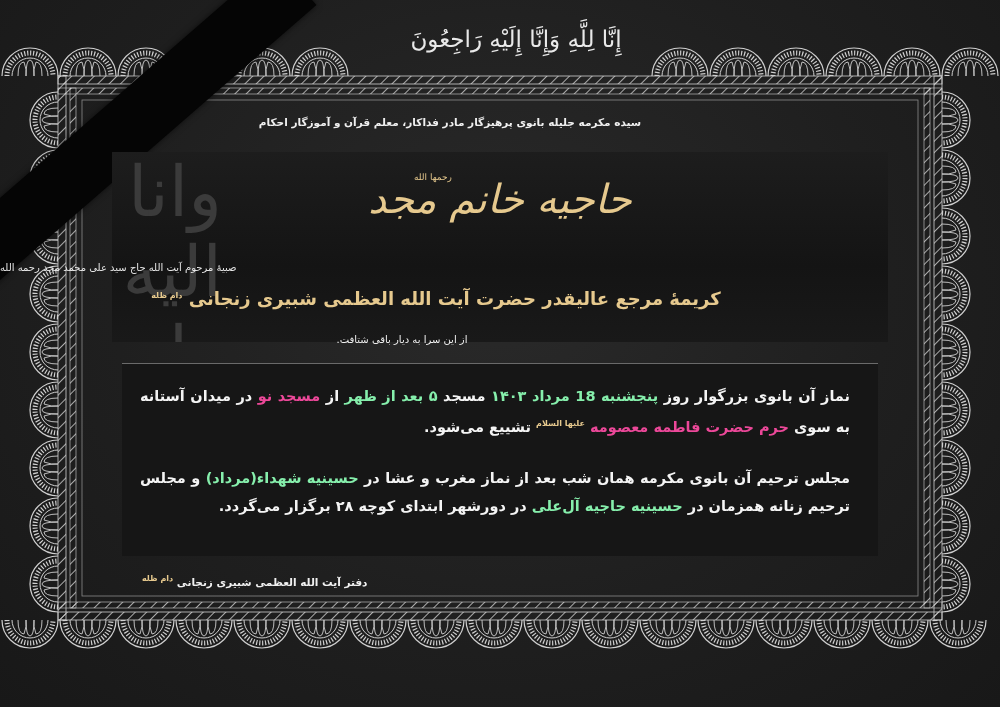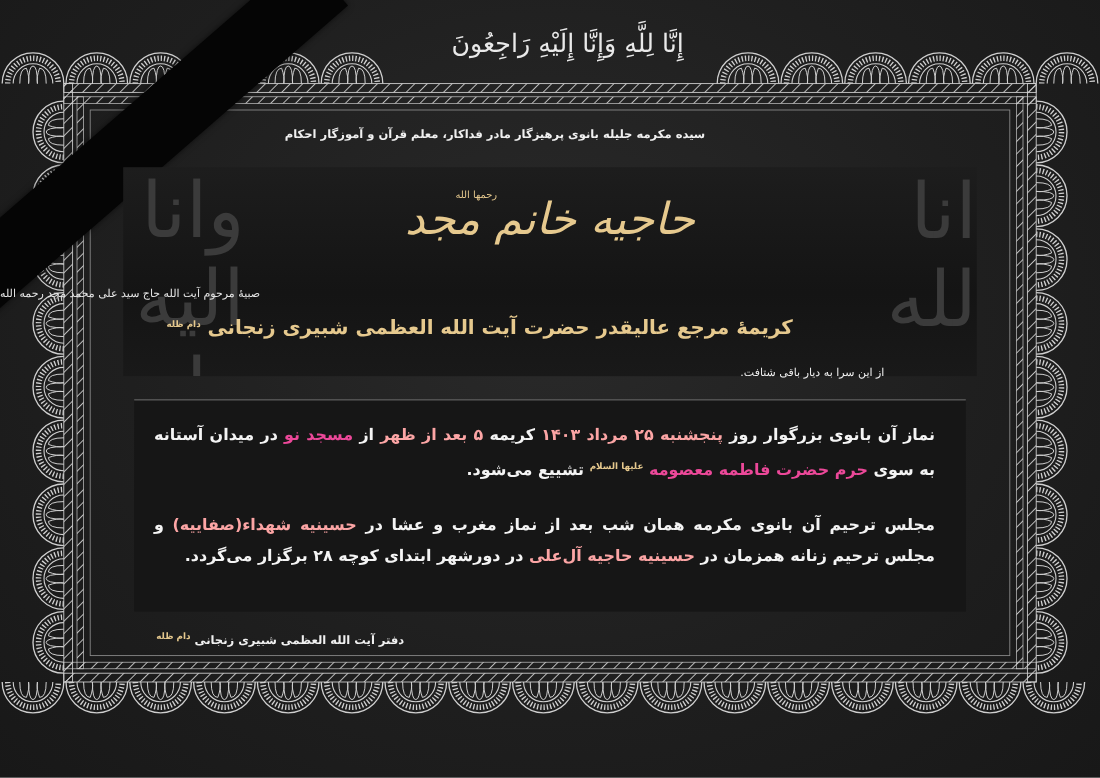--- a/index.html
+++ b/index.html
@@ -58,37 +58,37 @@
   .daughter-line {
     left:0; width:1000px; top:262px; text-align:left; direction:rtl;
     font-size:10px; color:#e6e6e6;
   }
   .granddaughter-line {
     left:0; width:832px; top:288px; text-align:center; direction:rtl;
     font-size:18px; font-weight:bold; color:#e6c98e;margin-left:20px;
   }
   .honor-small { font-size:8px; vertical-align:super; color:#e6c98e; }
   .passed-line {
-    left:0; width:804px; top:334px; text-align:right; direction:rtl;
+    left:0; width:804px; top:334px; text-align:center; direction:rtl;
     font-size:10px; color:#f0f0f0;
   }
 
   
   .info-box {
     left:122px; top:363px; width:756px; height:192px;
     background:#161616;
     border-top:1px solid #6a6a6a;
   }
   .para {
     position:absolute; right:28px; width:710px; direction:rtl; text-align:justify;
     font-size:14.5px; line-height:28px; color:#f4f4f4; font-weight:bold;
   }
   .para1 { top:18px; }
   .para2 { top:100px; }
-  .gold { color:#fca5a5; }
+  .gold { color:#86efac; }
   .strong { color:#ec4899; font-weight:bold; }
 
   .office {
     left:142px; top:574px; direction:rtl; font-size:10.5px; color:#f0f0f0; font-weight:bold;
   }
 </style>
 </head>
 <body>
 
 <svg class="frame-svg" viewBox="0 0 1000 707" xmlns="http://www.w3.org/2000/svg">
@@ -176,40 +176,39 @@
 </svg>
 
 <div class="ribbon"></div>
 
 <div class="abs verse">إِنَّا لِلَّهِ وَإِنَّا إِلَيْهِ رَاجِعُونَ</div>
 
 <div class="abs subtitle">سیده مکرمه جلیله بانوی پرهیزگار مادر فداکار، معلم قرآن و آموزگار احکام</div>
 
 <div class="abs banner">
   <div class="callig-left">وانا الیه راجعون</div>
-  <div class="callig-right">انا لله</div>
 </div>
 
 <div class="abs name-honor">رحمها الله</div>
 <div class="abs name-title">حاجیه خانم مجد</div>
 
 <div class="abs daughter-line">صبیهٔ مرحوم آیت الله حاج سید علی محمد مجد رحمه الله</div>
 
 <div class="abs granddaughter-line">
   <span>کریمهٔ مرجع عالیقدر حضرت آیت الله العظمی شبیری زنجانی</span>
   <span class="honor-small">دام ظله</span>
 </div>
 
 <div class="abs passed-line">از این سرا به دیار باقی شتافت.</div>
 
 <div class="abs info-box">
   <div class="para para1">
-    <span>نماز آن بانوی بزرگوار روز </span><span class="gold">پنجشنبه ۲۵ مرداد ۱۴۰۳</span><span> کریمه </span><span class="gold">۵ بعد از ظهر</span><span> از </span><span class="strong">مسجد نو</span><span> در میدان آستانه به سوی </span><span class="strong">حرم حضرت فاطمه معصومه</span> <span class="honor-small">علیها السلام</span><span> تشییع می‌شود.</span>
+    <span>نماز آن بانوی بزرگوار روز </span><span class="gold">پنجشنبه 18 مرداد ۱۴۰۳</span><span> مسجد </span><span class="gold">۵ بعد از ظهر</span><span> از </span><span class="strong">مسجد نو</span><span> در میدان آستانه به سوی </span><span class="strong">حرم حضرت فاطمه معصومه</span> <span class="honor-small">علیها السلام</span><span> تشییع می‌شود.</span>
   </div>
   <div class="para para2">
-    <span>مجلس ترحیم آن بانوی مکرمه همان شب بعد از نماز مغرب و عشا در </span><span class="gold">حسینیه شهداء(صفاییه)</span><span> و مجلس ترحیم زنانه همزمان در </span><span class="gold">حسینیه حاجیه آل‌علی</span><span> در دورشهر ابتدای کوچه ۲۸ برگزار می‌گردد.</span>
+    <span>مجلس ترحیم آن بانوی مکرمه همان شب بعد از نماز مغرب و عشا در </span><span class="gold">حسینیه شهداء(مرداد)</span><span> و مجلس ترحیم زنانه همزمان در </span><span class="gold">حسینیه حاجیه آل‌علی</span><span> در دورشهر ابتدای کوچه ۲۸ برگزار می‌گردد.</span>
   </div>
 </div>
 
 <div class="abs office">
   <span>دفتر آیت الله العظمی شبیری زنجانی</span>
   <span class="honor-small">دام ظله</span>
 </div>
 
 </body></html>

